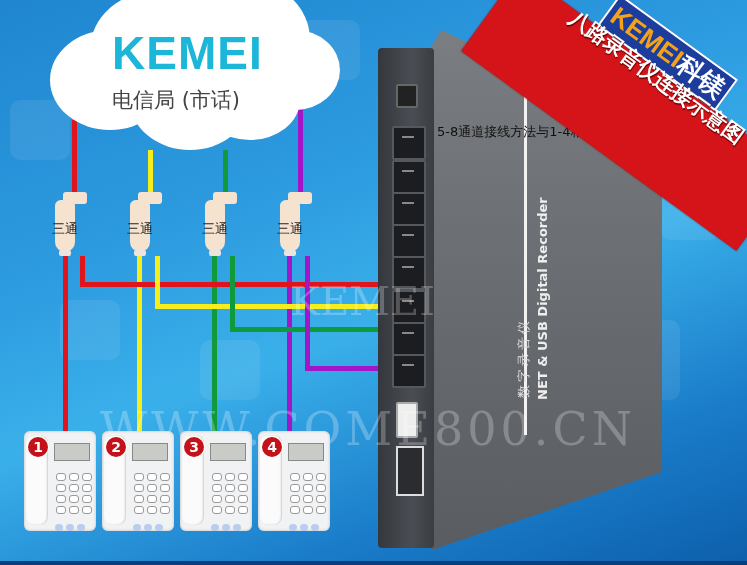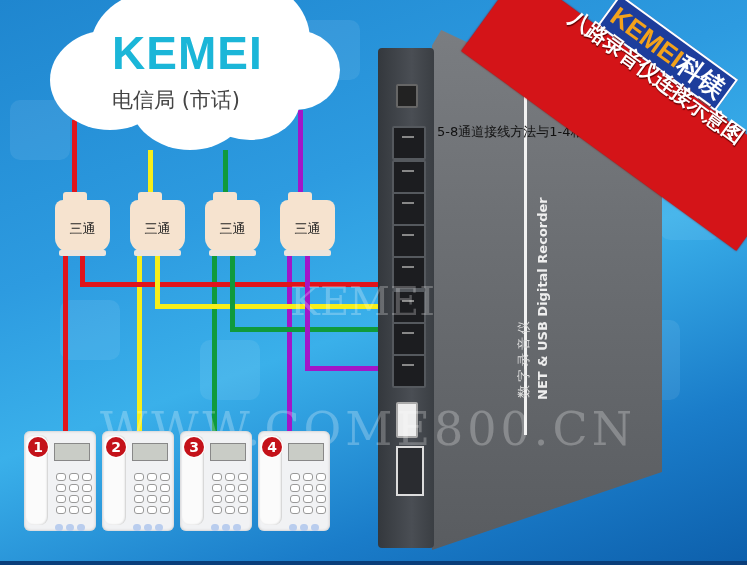--- a/index.html
+++ b/index.html
@@ -10,21 +10,21 @@
   .abs{position:absolute;}
   
   .cloud{position:absolute;left:30px;top:-10px;width:310px;height:150px;}
   .cloud .b{position:absolute;background:#fff;border-radius:50%;}
   .pstn{position:absolute;left:112px;top:26px;font-family:"Liberation Sans",sans-serif;font-weight:bold;font-size:46px;color:#1bb6d8;letter-spacing:1px;}
   .pstn-sub{position:absolute;left:112px;top:86px;font-size:21px;color:#444;}
   
   .w{position:absolute;}
   .red{background:#e0141c;} .yel{background:#f6ee1a;} .grn{background:#109a3c;} .pur{background:#a216c8;}
   
-  .split{position:absolute;width:55px;height:52px;background:#f6e3cf;border-radius:8px 8px 14px 14px;}
+  .split{position:absolute;width:20px;height:52px;background:#f6e3cf;border-radius:8px 8px 14px 14px;}
   .split .neck{position:absolute;left:8px;top:-8px;width:24px;height:12px;background:#f6e3cf;border-radius:3px;}
   .split .lbl{position:absolute;left:-4px;right:-4px;top:20px;text-align:center;font-size:13px;color:#222;}
   .split .feet{position:absolute;left:4px;right:4px;bottom:-4px;height:6px;background:#ece4dc;border-radius:2px;}
   
   .dev-front{position:absolute;left:378px;top:48px;width:56px;height:500px;background:linear-gradient(90deg,#34383d,#4a4e54 60%,#3a3e43);border-radius:4px;}
   .dev-side{position:absolute;left:432px;top:30px;width:230px;height:520px;background:linear-gradient(180deg,#7a7d81 0%,#6c6f73 40%,#595c60 100%);
     clip-path:polygon(0 3%,4% 0,100% 20%,100% 85%,0 100%);}
   .port{position:absolute;left:392px;width:30px;height:30px;background:#1c1d20;border:2px solid #55595e;border-radius:2px;}
   .port::after{content:"";position:absolute;left:8px;top:8px;width:12px;height:10px;border-top:2px dashed #888;}
   .vline{position:absolute;left:524px;top:95px;width:3px;height:340px;background:#f2f2f2;}

